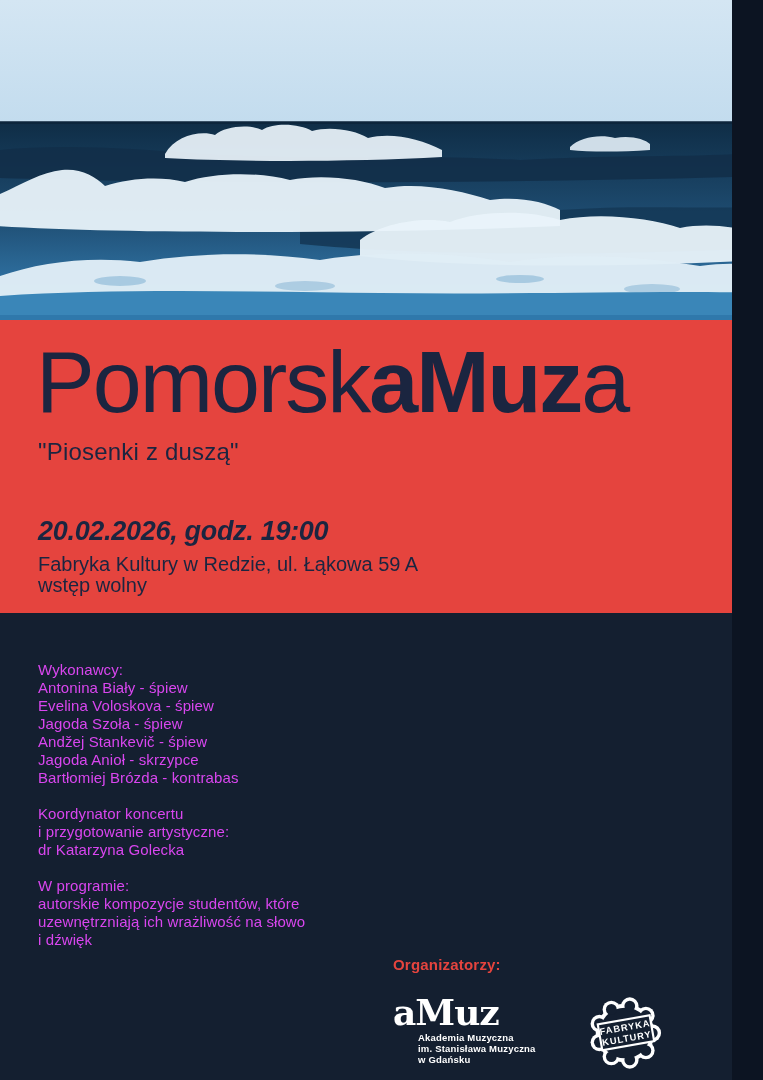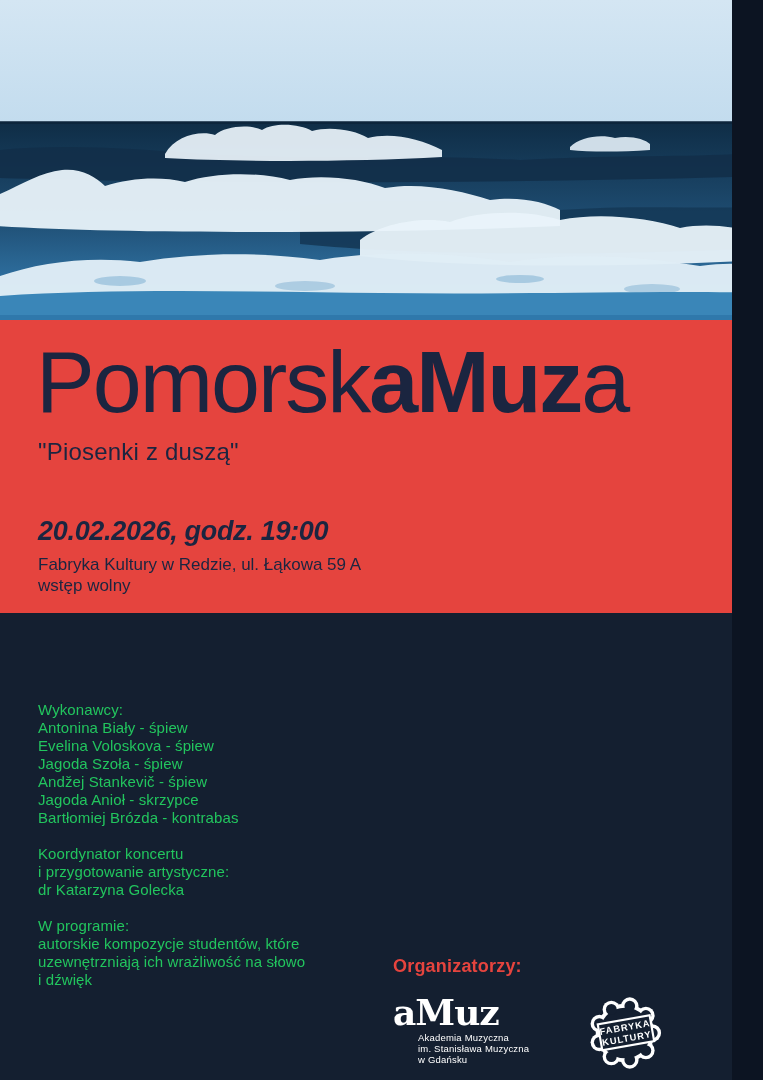--- a/index.html
+++ b/index.html
@@ -20,41 +20,41 @@
   .subtitle{
     position:absolute;left:38px;top:438px;
     font-size:24px;color:#1b2540;letter-spacing:0.2px;
   }
   .event-date{
     position:absolute;left:38px;top:516px;
     font-size:27px;font-weight:700;color:#1b2540;letter-spacing:-0.3px;font-style:italic;
   }
   .event-loc{
     position:absolute;left:38px;top:554px;
-    font-size:17px;line-height:21px;color:#1b2540;
+    font-size:20px;line-height:21px;color:#1b2540;
   }
   
   .band-navy{position:absolute;top:613px;left:0;width:763px;height:467px;background:#141f30;}
   .info-col{
     position:absolute;left:38px;top:661px;width:420px;
-    font-size:15px;line-height:18px;color:#22c55e;letter-spacing:0.1px;margin-top:40px;
+    font-size:15px;line-height:18px;color:#d946ef;letter-spacing:0.1px;
   }
   .info-col p{margin:0 0 18px 0;}
   .info-col p:last-child{margin-bottom:0;}
   .organizers-heading{
     position:absolute;left:393px;top:956px;
-    font-size:18px;font-weight:700;color:#e5443e;letter-spacing:0.2px;
+    font-size:15px;font-weight:700;color:#e5443e;letter-spacing:0.2px;
   }
   .amuz{position:absolute;left:393px;top:994px;color:#ffffff;}
   .amuz-wordmark{
     font-family:"DejaVu Serif",serif;font-weight:700;
     font-size:36px;line-height:36px;letter-spacing:-1px;
   }
   .amuz-caption{
-    margin:2px 16px 0 25px;font-size:9.5px;font-weight:400;line-height:11px;letter-spacing:0.2px;
+    margin:2px 16px 0 25px;font-size:9.5px;font-weight:700;line-height:11px;letter-spacing:0.2px;
   }
   .gear{position:absolute;left:586px;top:994px;width:78px;height:78px;display:block;}
 </style>
 </head>
 <body>
 
 <div class="poster">
 
   <svg class="photo" viewBox="0 0 763 320" aria-hidden="true">
     <defs>

